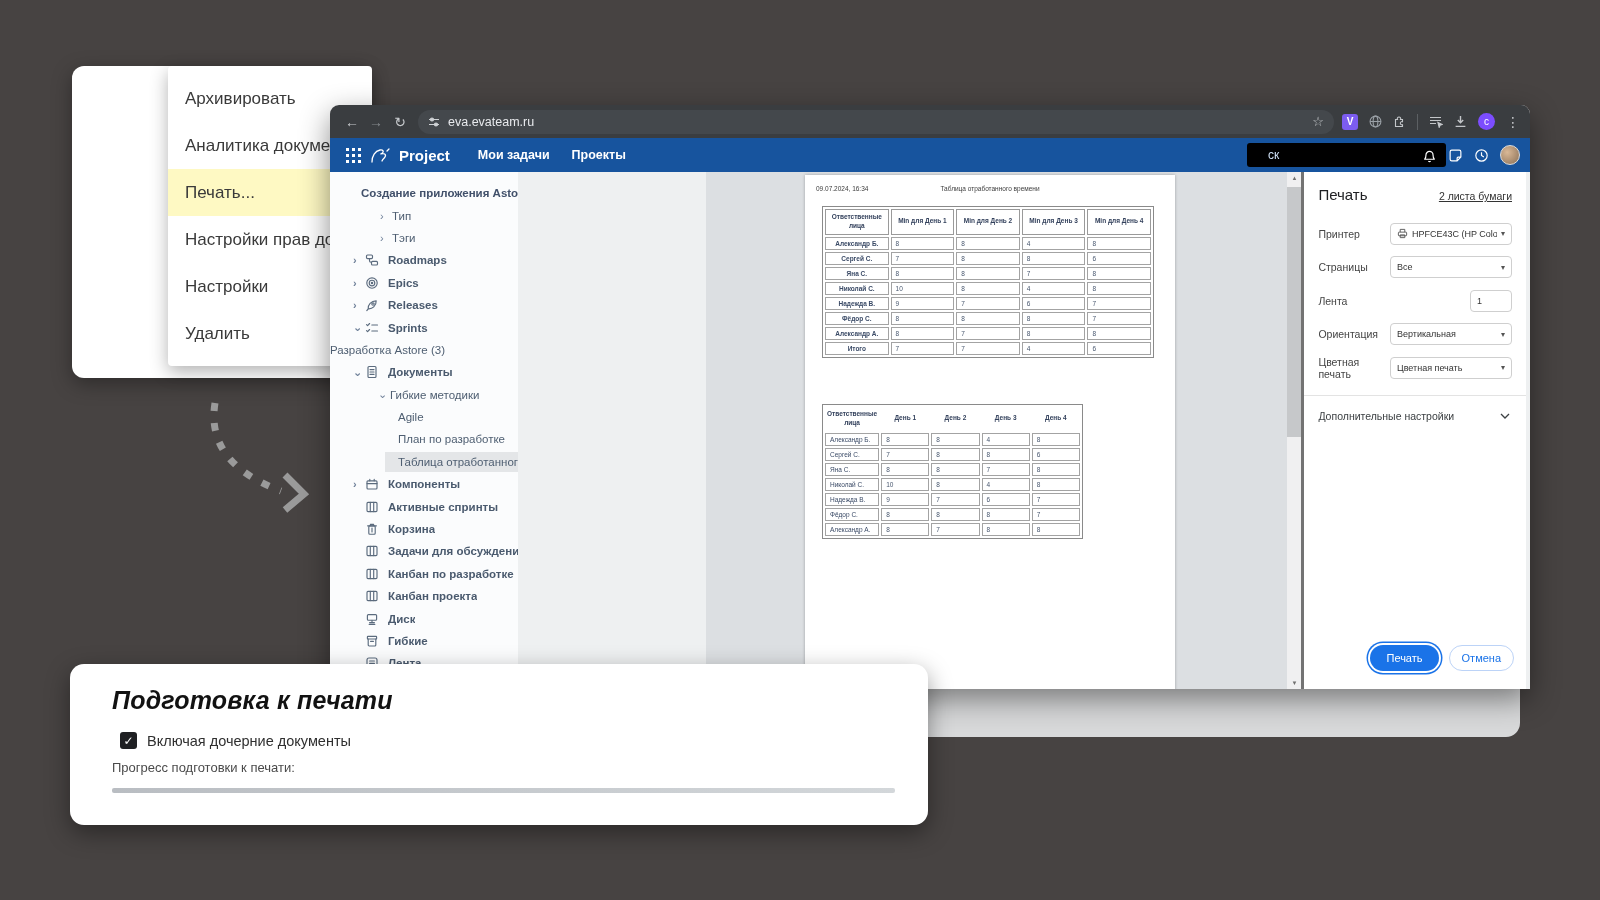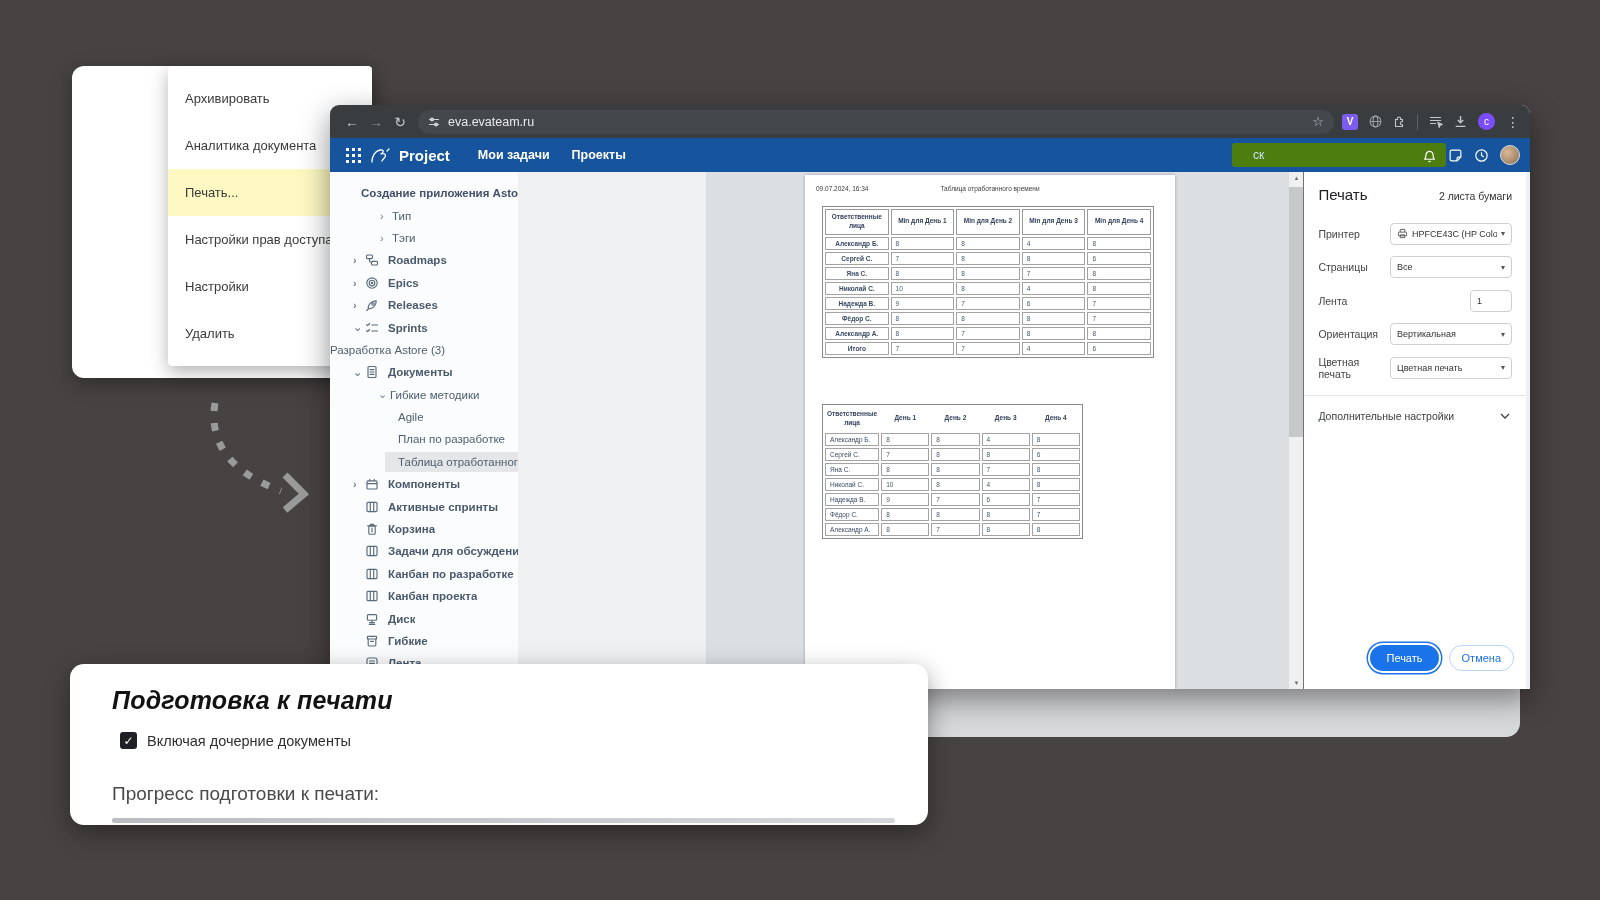--- a/index.html
+++ b/index.html
@@ -8,21 +8,21 @@
   .abs { position:absolute; }
 
   
   #left-panel { left:72px; top:66px; width:296px; height:312px; background:#fff;
     border-radius:12px; z-index:1; box-shadow:0 6px 20px rgba(0,0,0,.35); }
 
   
   #doc-menu { left:168px; top:66px; width:204px; background:#fff; z-index:2;
     border-radius:4px; padding:9px 0; box-shadow:0 6px 18px rgba(0,0,0,.3); }
   .menu-item { height:47px; display:flex; align-items:center; padding:0 17px;
-    font-size:13px; color:#3a3a3a; white-space:nowrap; cursor:default; }
+    font-size:17px; color:#3a3a3a; white-space:nowrap; cursor:default; }
   .menu-item.hl { background:#fef9c3; }
 
   
   #arrow { left:193px; top:395px; z-index:2; }
 
   
   #gray-frag { left:700px; top:600px; width:820px; height:137px; background:#d8d9da;
     border-radius:0 0 14px 14px; z-index:1; }
 
   
@@ -42,22 +42,22 @@
   .vdiv { width:1px; height:16px; background:#5c6063; }
   .profile-badge { width:17px; height:17px; background:#7c4dff; border-radius:50%; color:#fff;
     font-size:10px; display:flex; align-items:center; justify-content:center; }
 
   
   #app-header { height:34px; background:#17549e; display:flex; align-items:center;
     color:#fff; padding:0 12px; position:relative; }
   #grid-ico { margin:0 8px 0 4px; }
   #brand { font-size:15px; font-weight:bold; margin:0 6px; }
   .hnav { font-size:12.5px; font-weight:600; margin-left:22px; white-space:nowrap; }
-  #hsearch { position:absolute; right:84px; top:5px; width:214px; height:24px;
-    background:#4d7c0f; border-radius:3px; color:#cfe0f5; font-size:12px;
+  #hsearch { position:absolute; right:84px; top:5px; width:199px; height:24px;
+    background:#000000; border-radius:3px; color:#cfe0f5; font-size:12px;
     display:flex; align-items:center; padding-left:21px; }
   .hicons { position:absolute; right:10px; top:0; height:34px; display:flex;
     align-items:center; gap:11px; }
   #avatar { width:20px; height:20px; border-radius:50%;
     background:radial-gradient(circle at 35% 35%, #d9b896, #8a6f55); border:1px solid #ddd; }
 
   
   #content { position:relative; height:517px; display:flex; }
   #sidebar { width:188px; background:#fbfcfd; padding-top:10px; overflow:hidden;
     font-size:11.5px; color:#4e5e71; flex:0 0 auto; }
@@ -93,25 +93,25 @@
     padding:3px 2px; line-height:1.35; color:#33415c; }
   .ptable td { border:1px solid #a3a3a3; padding:2px 4px; height:13px; color:#47566e; }
   .ptable td.nm { text-align:center; font-weight:bold; color:#3a4a66; }
   #t2 th { border:none; }
   #t2 td.nm { text-align:left; font-weight:normal; }
 
   #pv-scroll { width:14px; background:#f0f0f1; position:relative; flex:0 0 auto; }
   #pv-thumb { position:absolute; left:0; top:15px; width:14px; height:250px; background:#c6c8ca; }
   .scr-arrow { position:absolute; left:0; width:14px; text-align:center; font-size:6px; color:#707070; }
 
-  #settings { flex:1; background:#fff; position:relative; border-left:1px solid #737373;
+  #settings { flex:1; background:#fff; position:relative; border-left:3px solid #737373;
     padding:14px 14px 0 14px; }
   #pd-titlerow { display:flex; justify-content:space-between; align-items:baseline; margin-bottom:14px; }
   #pd-title { font-size:15px; color:#202124; }
-  #pd-sheets { font-size:10.5px; color:#333; }
+  #pd-sheets { font-size:10.5px; color:#333;text-decoration:underline; }
   .pd-row { display:flex; align-items:center; height:33.5px;gap:12px; }
   .pd-label { flex:1; font-size:10.5px; color:#444; }
   .pd-ctl { width:122px; height:22px; border:1px solid #cfcfcf; border-radius:4px;
     display:flex; align-items:center; padding:0 6px; font-size:9px; color:#333; gap:4px; }
   .pd-ctl .grow { flex:1; overflow:hidden; white-space:nowrap; }
   .pd-ctl .caret { color:#555; font-size:8px; }
   .pd-row.kind-input .pd-ctl { width:42px; }
   .printer-ico { display:none; }
   .pd-row.kind-printer .printer-ico { display:block; }
   #pd-divider { border-top:1px solid #e3e3e3; margin:10px -14px 0 -14px; }
@@ -124,21 +124,21 @@
     padding:6px 12px; border:1px solid #bcd3f7; }
 
   
   #prep-dialog { left:70px; top:664px; width:858px; height:161px; background:#fff;
     border-radius:14px; z-index:5; box-shadow:0 8px 24px rgba(0,0,0,.4); padding:22px 33px 0 42px; }
   #prep-title { font-size:25px; font-weight:bold; color:#121212; letter-spacing:.2px;font-style:italic; }
   #prep-check-row { display:flex; align-items:center; gap:10px; margin:17px 0 0 8px; }
   #prep-checkbox { width:17px; height:17px; background:#1f2023; border-radius:3px; color:#fff;
     font-size:12px; display:flex; align-items:center; justify-content:center; }
   #prep-check-label { font-size:14.5px; color:#2f2f2f; }
-  #prep-progress-label { margin-top:34px; font-size:19px; color:#4a4a4a; }
+  #prep-progress-label { margin-top:11px; font-size:13px; color:#4a4a4a; }
   #prep-track { margin-top:13px; height:5px; width:783px; border-radius:2px;
     background:linear-gradient(90deg,#b9bdc2,#d3d7da); }
 
   svg { display:block; }
 </style>
 </head>
 <body>
 
 <div class="abs" id="left-panel"></div>
 

